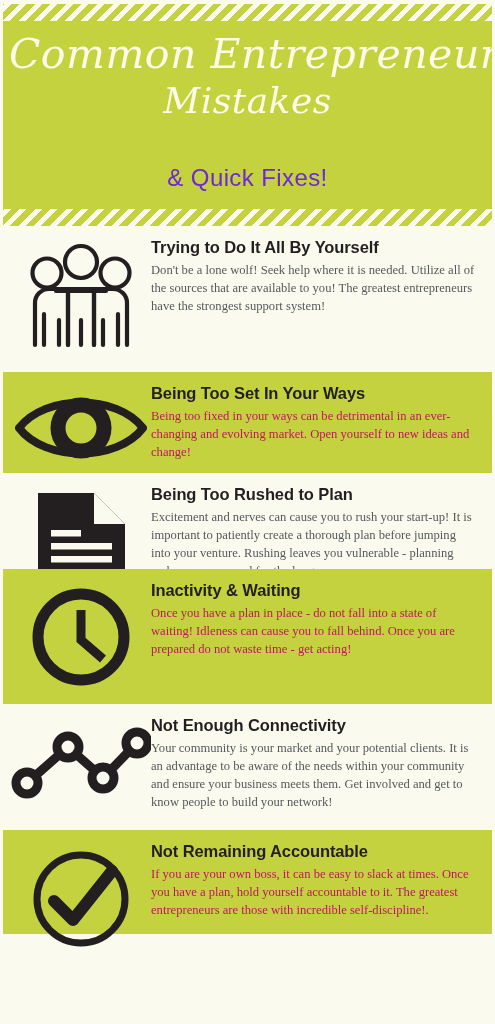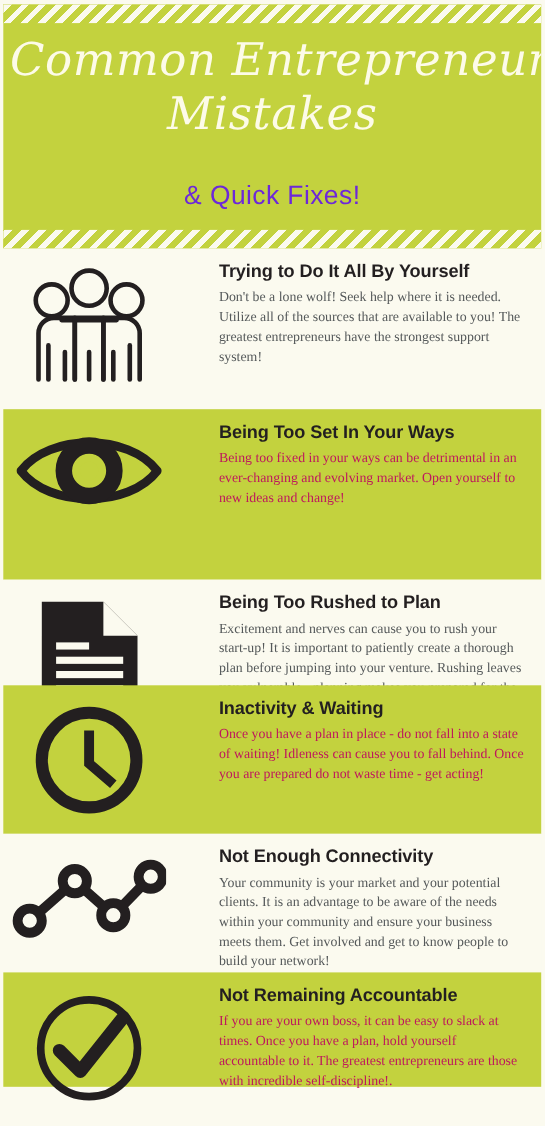--- a/index.html
+++ b/index.html
@@ -58,21 +58,21 @@
     color: #fdfbe8;
     line-height: 1.0;
     letter-spacing: 0.5px;
     white-space: nowrap;
   }
   .title-line1 {
     font-size: 41px;
     margin-top: 12px;
   }
   .title-line2 {
-    font-size: 41px;
+    font-size: 36px;
     margin-top: 8px;
   }
   .subtitle {
     position: absolute;
     left: 0; right: 0;
     top: 160px;
     font-family: "Liberation Sans", sans-serif;
     font-size: 24px;
     font-weight: 300;
     color: #6d28d9;
@@ -80,21 +80,20 @@
   }
 
   
   .section {
     position: relative;
     display: flex;
     align-items: flex-start;
     width: 489px;
     box-sizing: border-box;
     padding: 10px 10px 10px 8px;
-    gap: 48px;
   }
   .section.green  { background: #c3d23e; }
   .section.cream  { background: #fbfaef; }
 
   .icon-col {
     flex: 0 0 140px;
     display: flex;
     align-items: center;
     justify-content: center;
     padding-top: 6px;
@@ -160,21 +159,21 @@
           <path d="M96 103 V72"></path>
         </g>
       </svg>
     </div>
     <div class="text-col">
       <h2 class="sec-title">Trying to Do It All By Yourself</h2>
       <p class="sec-body">Don't be a lone wolf! Seek help where it is needed. Utilize all of the sources that are available to you! The greatest entrepreneurs have the strongest support system!</p>
     </div>
   </div>
 
-  <div class="section green" style="height:155px;">
+  <div class="section green" style="height:101px;">
     <div class="icon-col">
       <svg width="132" height="80" viewBox="0 0 132 80">
         <path d="M4 40 C30 6, 102 6, 128 40 C102 74, 30 74, 4 40 Z" fill="none" stroke="#231f20" stroke-width="8" stroke-linejoin="round"></path>
         <circle cx="66" cy="40" r="23" fill="none" stroke="#231f20" stroke-width="15"></circle>
         <circle cx="66" cy="40" r="8.5" fill="#c3d23e"></circle>
       </svg>
     </div>
     <div class="text-col">
       <h2 class="sec-title">Being Too Set In Your Ways</h2>
       <p class="sec-body">Being too fixed in your ways can be detrimental in an ever-changing and evolving market. Open yourself to new ideas and change!</p>

